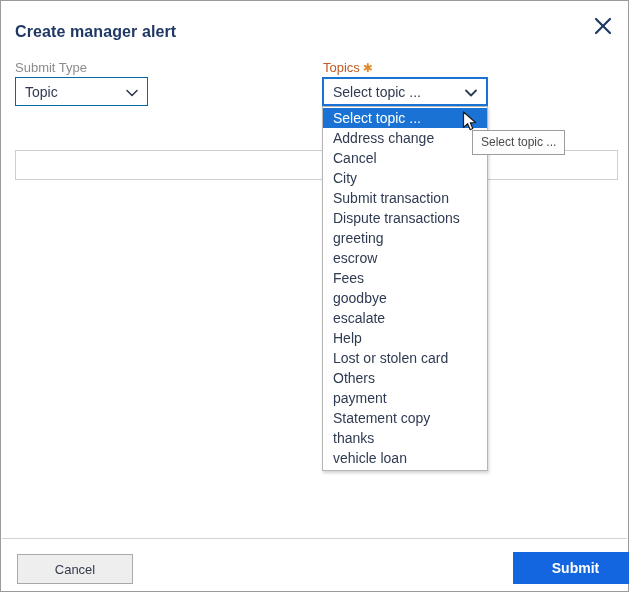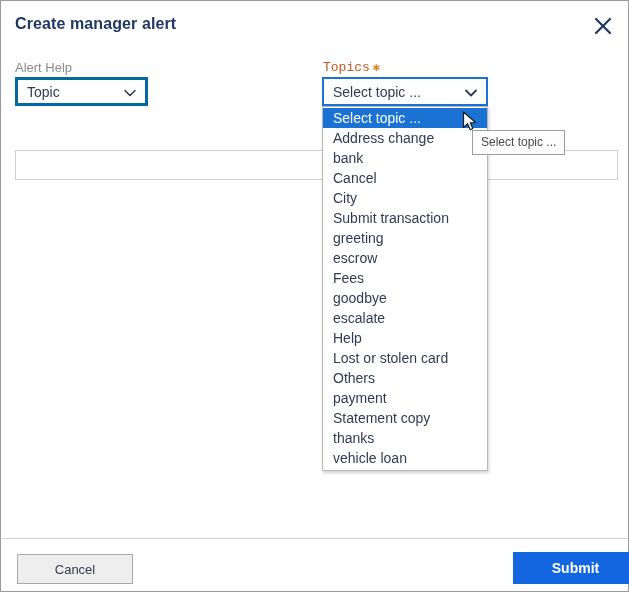--- a/index.html
+++ b/index.html
@@ -19,21 +19,21 @@
     width: 629px;
     height: 592px;
     background: #ffffff;
     border: 1px solid #9a9a9a;
   }
 
   
   .dialog-title {
     position: absolute;
     left: 14px;
-    top: 14px;
+    top: 22px;
     font-size: 16px;
     font-weight: bold;
     color: #1f3864;
     letter-spacing: 0.1px;
   }
   .close-btn {
     position: absolute;
     right: 8px;
     top: 8px;
     width: 34px;
@@ -57,29 +57,29 @@
   }
   .field-label.required-orange { color: #c05a21; }
   .req-star {
     color: #e08a2e;
     font-size: 12px;
     margin-left: 3px;
     line-height: 1;
   }
 
   .alert-type-label { left: 14px; top: 59px; }
-  .topics-label { left: 322px; top: 59px; font-family: Liberation Mono, monospace; }
+  .topics-label { left: 322px; top: 59px; }
   .message-label { left: 14px; top: 131px; margin-top: 32px; }
 
   .select-box {
     position: absolute;
     box-sizing: border-box;
     height: 29px;
     background: #ffffff;
-    border: 3px solid #0369a1;
+    border: 1px solid #0369a1;
     font-family: "Liberation Sans", sans-serif;
     font-size: 14px;
     color: #2f3b52;
     padding: 0 26px 0 9px;
     display: flex;
     align-items: center;
     cursor: pointer;
   }
   .select-box .caret {
     position: absolute;
@@ -209,21 +209,21 @@
   <button class="close-btn">
     <span>
       <svg width="20" height="20" viewBox="0 0 20 20" aria-hidden="true">
         <line x1="3" y1="3" x2="17" y2="17" stroke="#1f3864" stroke-width="2.2" stroke-linecap="round"></line>
         <line x1="17" y1="3" x2="3" y2="17" stroke="#1f3864" stroke-width="2.2" stroke-linecap="round"></line>
       </svg>
     </span>
   </button>
 
   <div class="field-label alert-type-label">
-    <span>Alert Help</span>
+    <span>Submit Type</span>
   </div>
   <div class="select-box" id="alert-type-select">
     <span>Topic</span>
     <span class="caret">
       <svg width="12" height="8" viewBox="0 0 12 8" aria-hidden="true">
         <path d="M1 1.5 L6 6.5 L11 1.5" fill="none" stroke="#2f3b52" stroke-width="1.6" stroke-linecap="round" stroke-linejoin="round"></path>
       </svg>
     </span>
   </div>
 
@@ -240,24 +240,24 @@
   </div>
 
   <div class="field-label message-label">
     <span>Message</span><span class="req-star">✱</span>
   </div>
   <input class="message-input" type="text" id="message-input" placeholder="" style="">
 
   <div class="dropdown-list" id="topics-dropdown">
       <div class="dropdown-option selected">Select topic ...</div>
       <div class="dropdown-option">Address change</div>
-      <div class="dropdown-option">bank</div>
       <div class="dropdown-option">Cancel</div>
       <div class="dropdown-option">City</div>
       <div class="dropdown-option">Submit transaction</div>
+      <div class="dropdown-option">Dispute transactions</div>
       <div class="dropdown-option">greeting</div>
       <div class="dropdown-option">escrow</div>
       <div class="dropdown-option">Fees</div>
       <div class="dropdown-option">goodbye</div>
       <div class="dropdown-option">escalate</div>
       <div class="dropdown-option">Help</div>
       <div class="dropdown-option">Lost or stolen card</div>
       <div class="dropdown-option">Others</div>
       <div class="dropdown-option">payment</div>
       <div class="dropdown-option">Statement copy</div>

